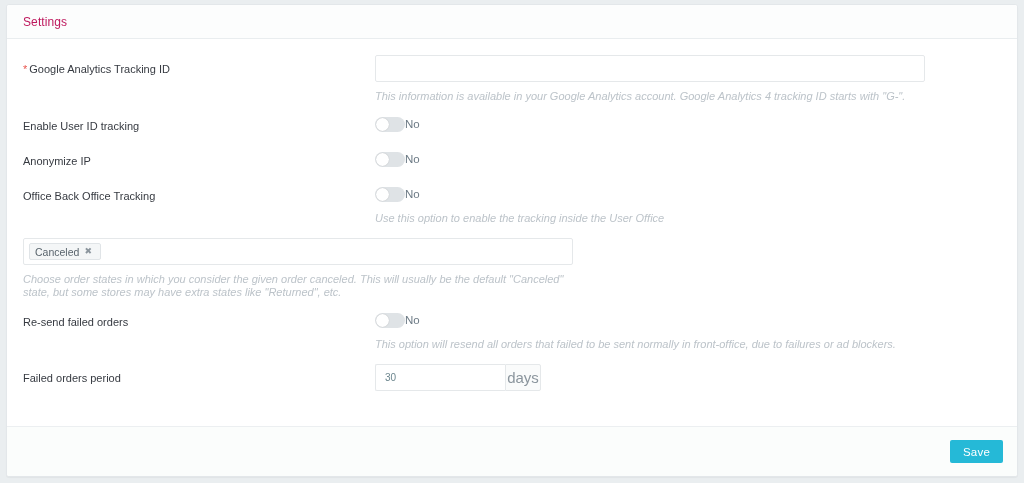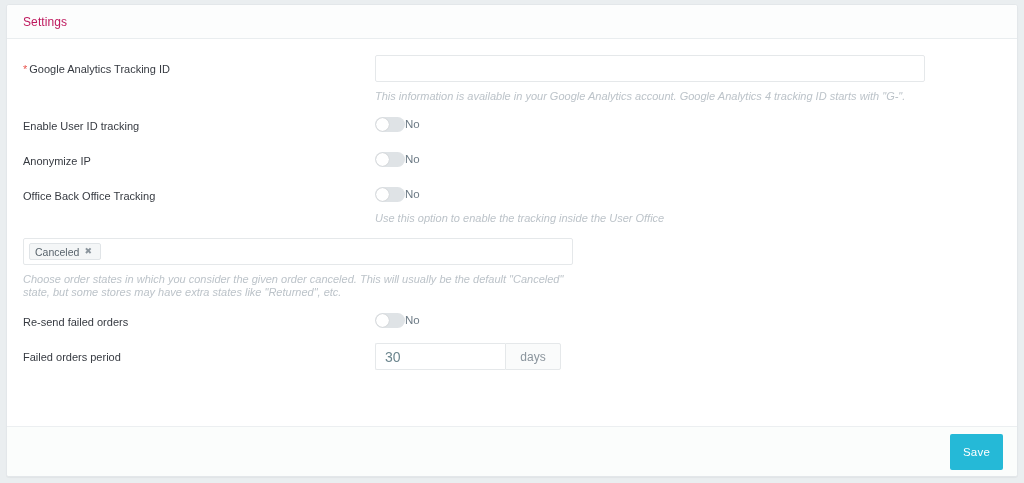--- a/index.html
+++ b/index.html
@@ -93,21 +93,21 @@
     max-width: 560px;
   }
 
   
   .text-input {
     width: 550px;
     height: 27px;
     border: 1px solid #e5e8ea;
     border-radius: 2px;
     background: #ffffff;
-    font-size: 14px;
+    font-size: 10px;
     color: #6c868e;
     padding: 0 9px;
     font-family: "Liberation Sans", sans-serif;
     outline: none;
   }
   .text-input::placeholder { color: #c7cdd2; }
 
   
   .toggle-wrap {
     display: flex;
@@ -177,49 +177,49 @@
     display: flex;
     width: 186px;
     height: 27px;
   }
   .input-group .text-input {
     width: 130px;
     border-radius: 2px 0 0 2px;
     border-right: none;
   }
   .input-addon {
-    width: 56px;
+    width: 36px;
     height: 27px;
     border: 1px solid #e5e8ea;
     border-radius: 0 2px 2px 0;
     background: #fafbfb;
     display: flex;
     align-items: center;
     justify-content: center;
-    font-size: 12px;
+    font-size: 15px;
     color: #8b959d;
   }
 
   
   .card-footer {
     height: 50px;
     min-height: 50px;
     background: #fbfdfc;
     border-top: 1px solid #eceff1;
     display: flex;
     align-items: center;
     justify-content: flex-end;
     padding: 0 14px;
   }
   .btn-save {
     background: #25b9d7;
     color: #ffffff;
     border: none;
     border-radius: 2px;
-    height: 36px;
+    height: 23px;
     min-width: 40px;
     padding: 0 13px;
     font-size: 11.5px;
     font-family: "Liberation Sans", sans-serif;
     cursor: pointer;
     letter-spacing: 0.2px;
   }
 
   .spacer-6 { height: 6px; }
   .spacer-10 { height: 10px; }
@@ -307,20 +307,21 @@
 
       <div class="form-row">
         <div class="form-label">Re-send failed orders</div>
         <div class="form-field">
           <div class="toggle-wrap">
             <span class="toggle">
               <span class="knob"></span>
             </span>
             <span class="toggle-label">No</span>
           </div>
+          <div class="help-text">This option will resend all orders that failed to be sent normally in front-office, due to failures or ad blockers.</div>
         </div>
       </div>
 
       <div class="spacer-10"></div>
 
       <div class="form-row">
         <div class="form-label">Failed orders period</div>
         <div class="form-field">
           <div class="input-group">
             <input class="text-input" type="text" value="30" style="">

